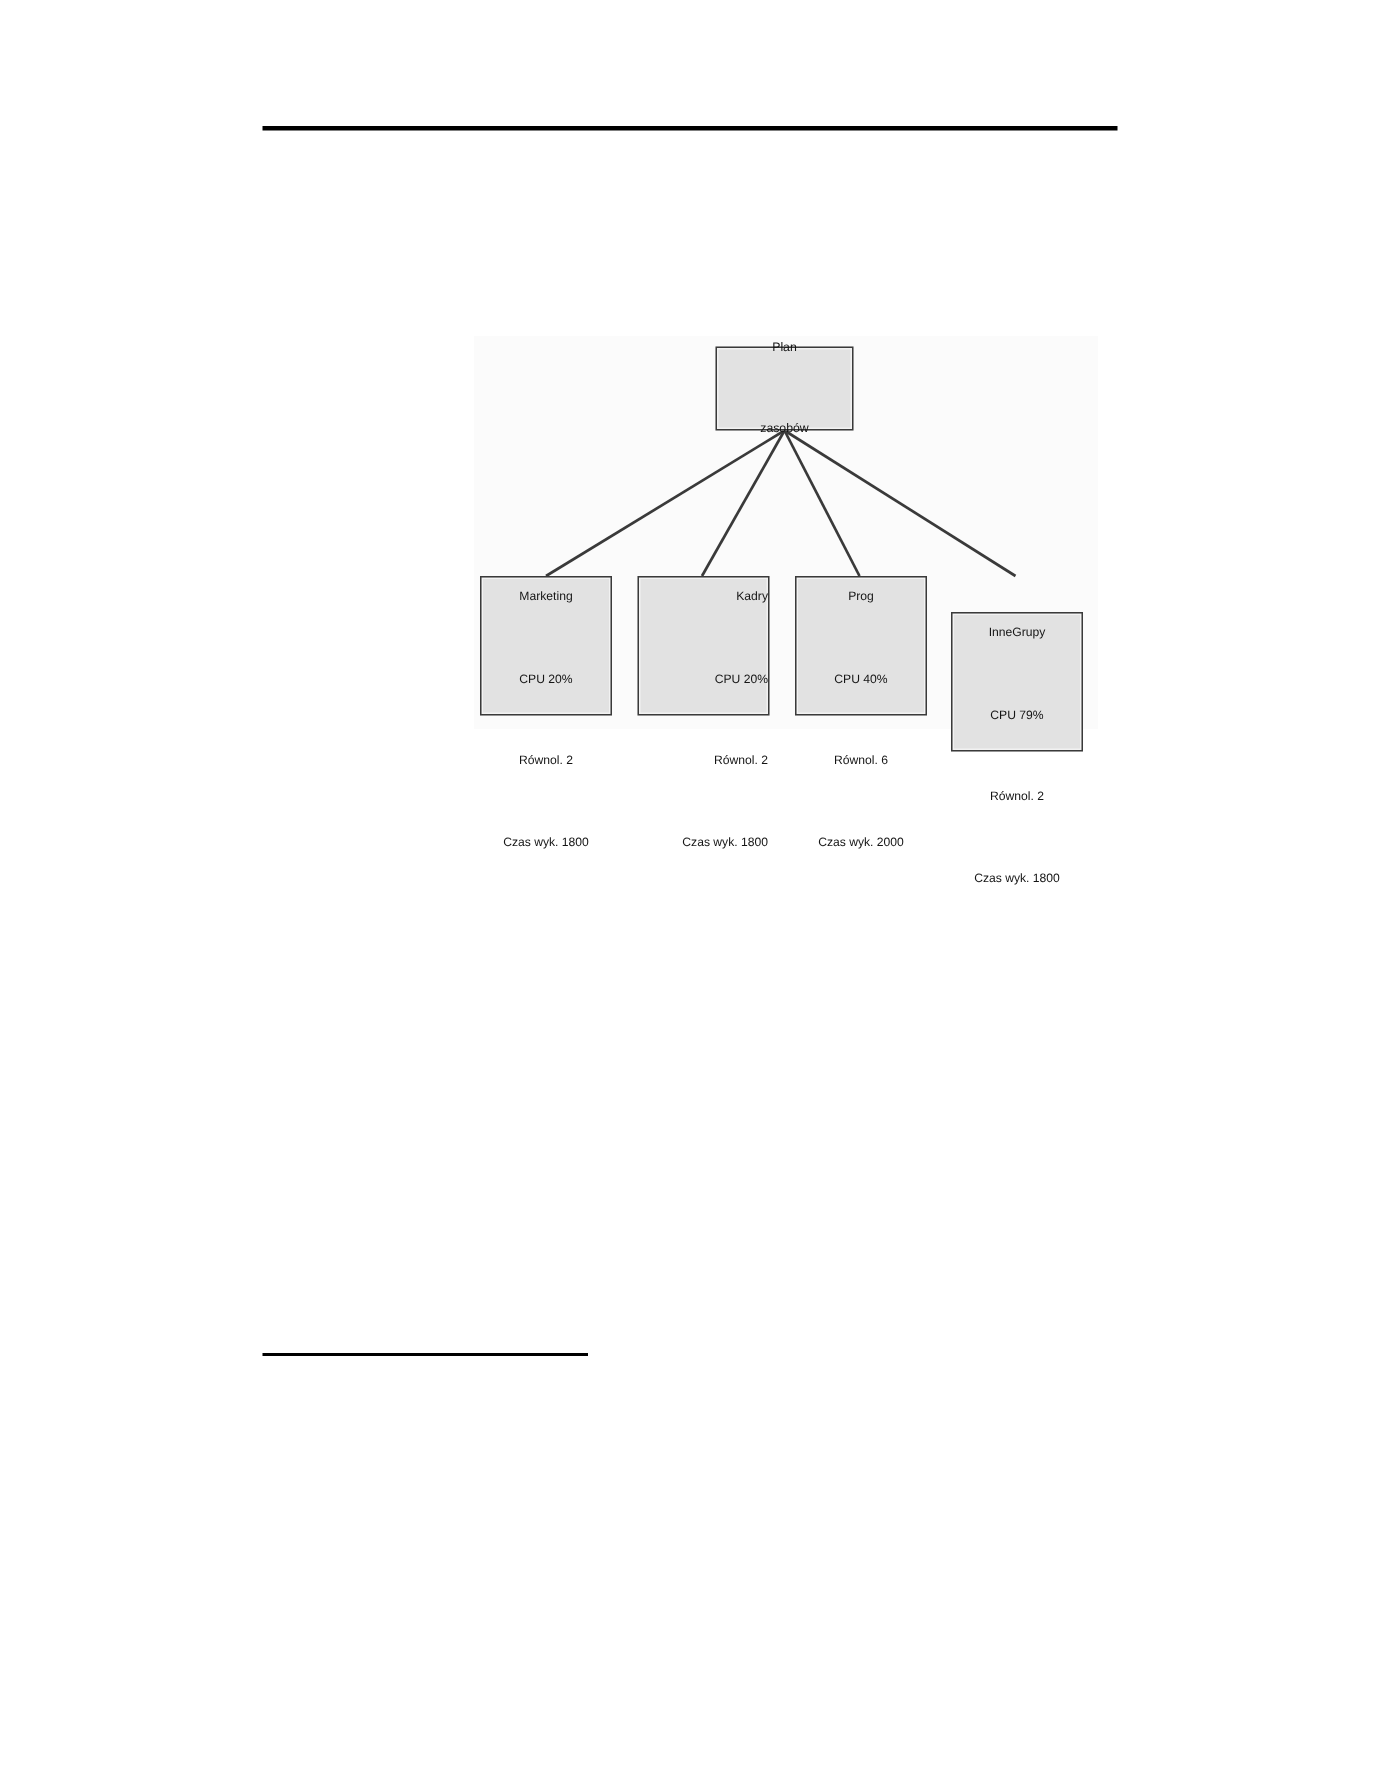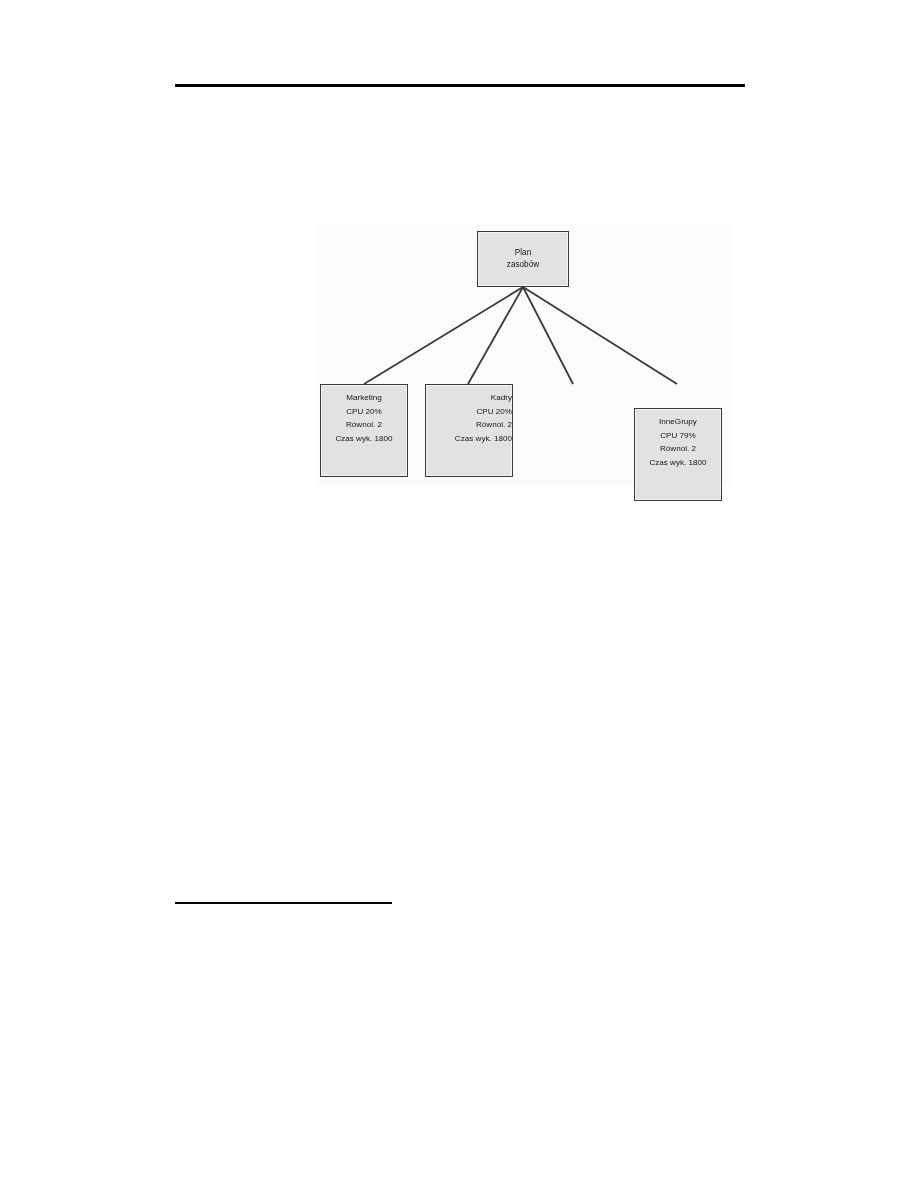--- a/index.html
+++ b/index.html
@@ -69,20 +69,21 @@
     box-sizing: border-box;
     background: #e2e2e2;
     border: 1.6px solid #3a3a3a;
     box-shadow: inset 0 0 0 1px #f2f2f2;
     display: flex;
     flex-direction: column;
     align-items: center;
     justify-content: center;
     text-align: center;
     color: #151515;
+    gap: 41px;
   }
 
   .node-root {
     left: 161px;
     top: 7px;
     width: 92px;
     height: 56px;
     font-size: 8.2px;
     line-height: 12.5px;
   }
@@ -134,20 +135,26 @@
       <span class="line">Czas wyk. 1800</span>
     </div>
 
     <div class="node node-child child-1">
       <span class="title">Kadry</span>
       <span class="line">CPU 20%</span>
       <span class="line">Równol. 2</span>
       <span class="line">Czas wyk. 1800</span>
     </div>
 
+    <div class="node node-child child-2">
+      <span class="title">Prog</span>
+      <span class="line">CPU 40%</span>
+      <span class="line">Równol. 6</span>
+      <span class="line">Czas wyk. 2000</span>
+    </div>
 
     <div class="node node-child child-3">
       <span class="title">InneGrupy</span>
       <span class="line">CPU 79%</span>
       <span class="line">Równol. 2</span>
       <span class="line">Czas wyk. 1800</span>
     </div>
   </div>
 
   <div class="footnote-rule"></div>

